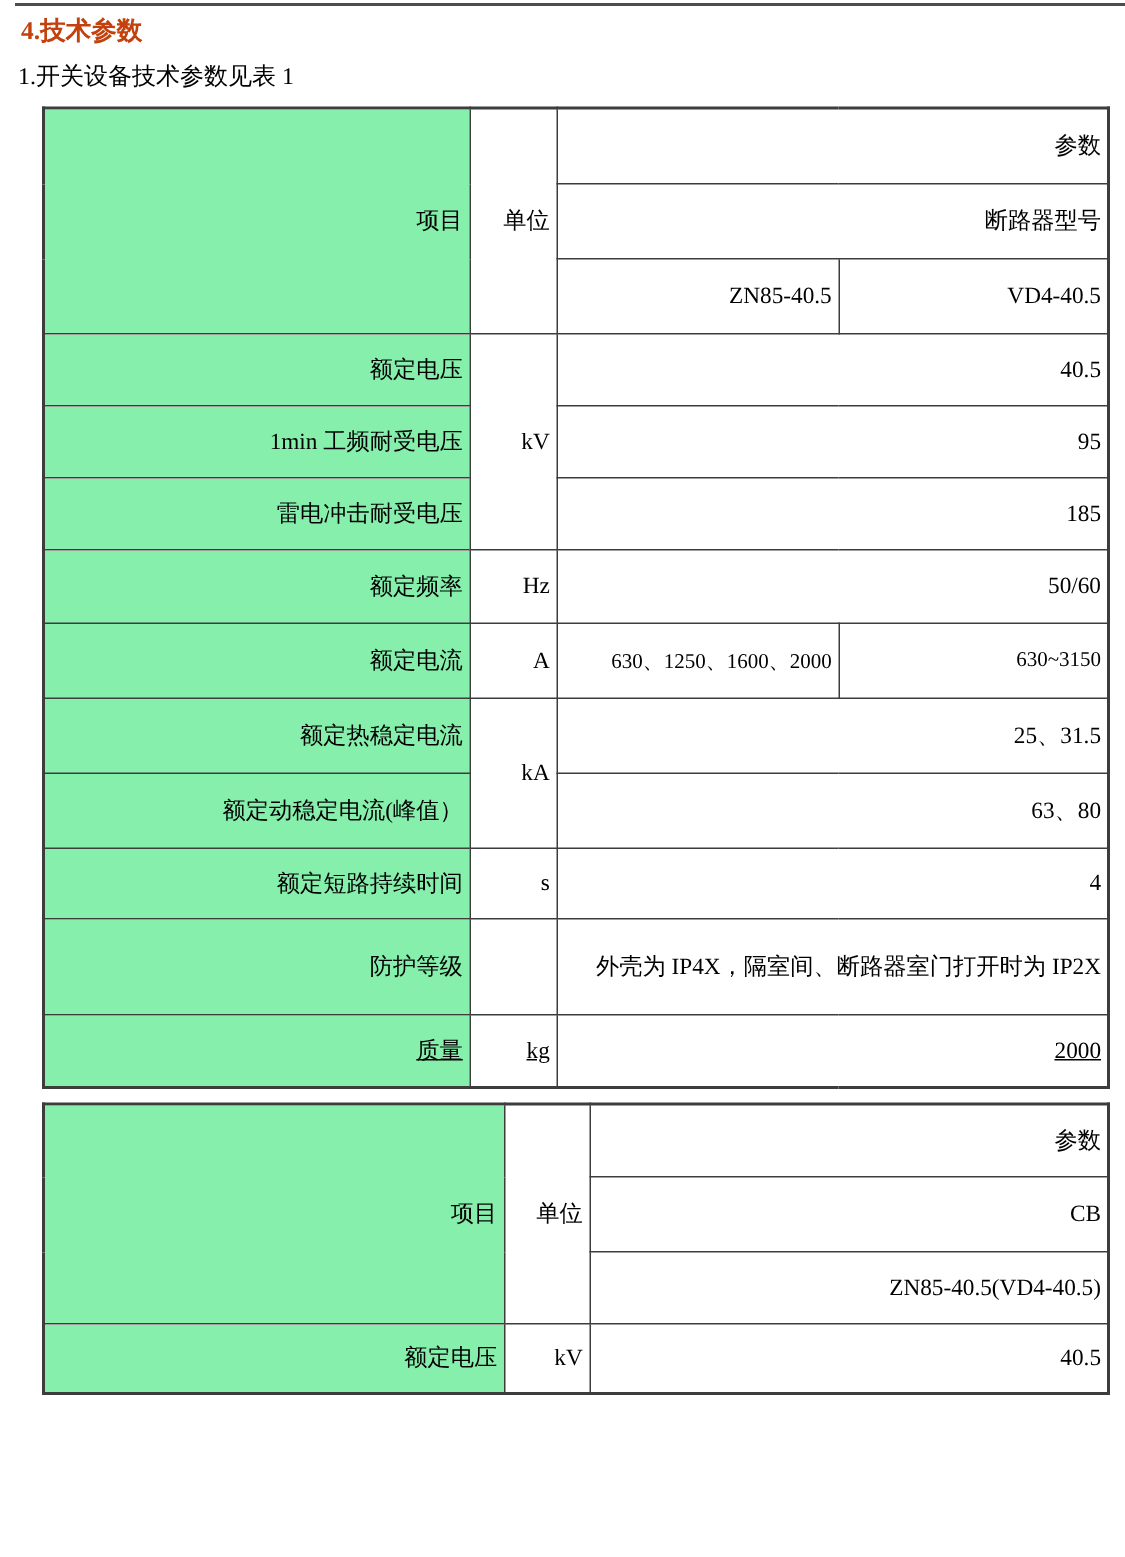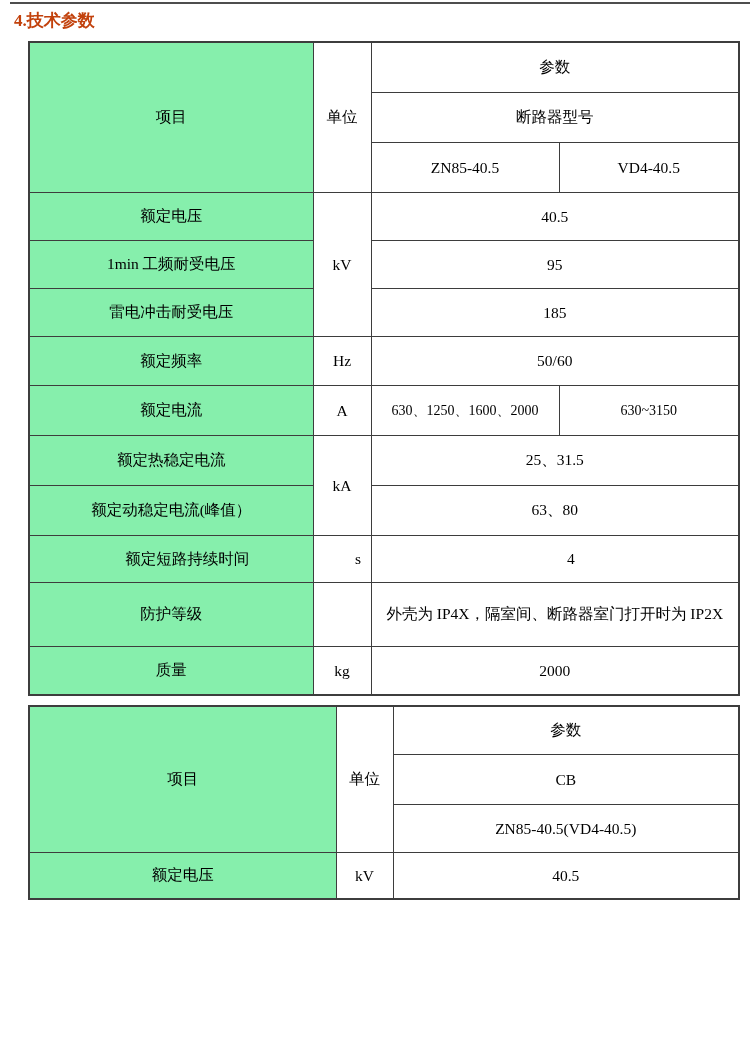--- a/index.html
+++ b/index.html
@@ -45,21 +45,21 @@
   table.params {
     border-collapse: collapse;
     table-layout: fixed;
     margin: 9px 0 0 28px;
     width: 710px;
     border: 2px solid #3d3d3d;
     font-size: 15.5px;
   }
   table.params td {
     border: 1px solid #3d3d3d;
-    text-align: center;
+    text-align: right;
     vertical-align: middle;
     padding: 0 4px;
     overflow: hidden;
   }
   td.label-cell {
     background: #86efac;
   }
   td.small-num {
     font-size: 14px;
   }
@@ -69,36 +69,37 @@
   #t1 tr:nth-child(3) td { height: 49px; }
   #t1 tr:nth-child(4) td { height: 47px; }
   #t1 tr:nth-child(5) td { height: 47px; }
   #t1 tr:nth-child(6) td { height: 47px; }
   #t1 tr:nth-child(7) td { height: 48px; }
   #t1 tr:nth-child(8) td { height: 49px; }
   #t1 tr:nth-child(9) td { height: 49px; }
   #t1 tr:nth-child(10) td { height: 49px; }
   #t1 tr:nth-child(11) td { height: 46px; padding-left: 36px; }
   #t1 tr:nth-child(12) td { height: 63px; }
-  #t1 tr:nth-child(13) td { height: 47px; }
+  #t1 tr:nth-child(13) td { height: 47px; text-decoration: underline; }
   
   #t2 tr:nth-child(1) td { height: 47px; }
   #t2 tr:nth-child(2) td { height: 49px; }
   #t2 tr:nth-child(3) td { height: 47px; }
   #t2 tr:nth-child(4) td { height: 45px; }
 </style>
 </head>
 <body>
 
 <div class="top-rule"></div>
 
 <div class="doc">
 
   <div class="heading">4.技术参数</div>
 
+  <div class="section-title">1.开关设备技术参数见表 1</div>
 
   <table class="params" id="t1">
     <colgroup>
       <col style="width:284px">
         <col style="width:58px">
         <col style="width:188px">
         <col style="width:180px">
     </colgroup>
     <tbody>
       <tr>

